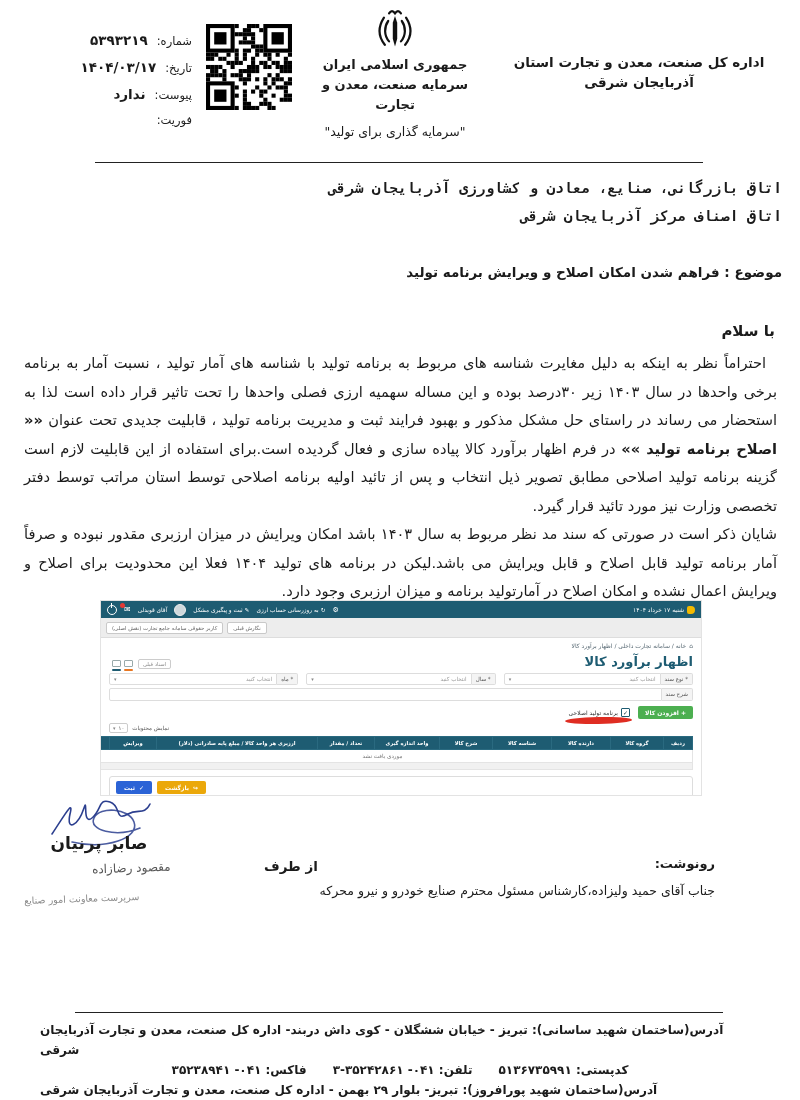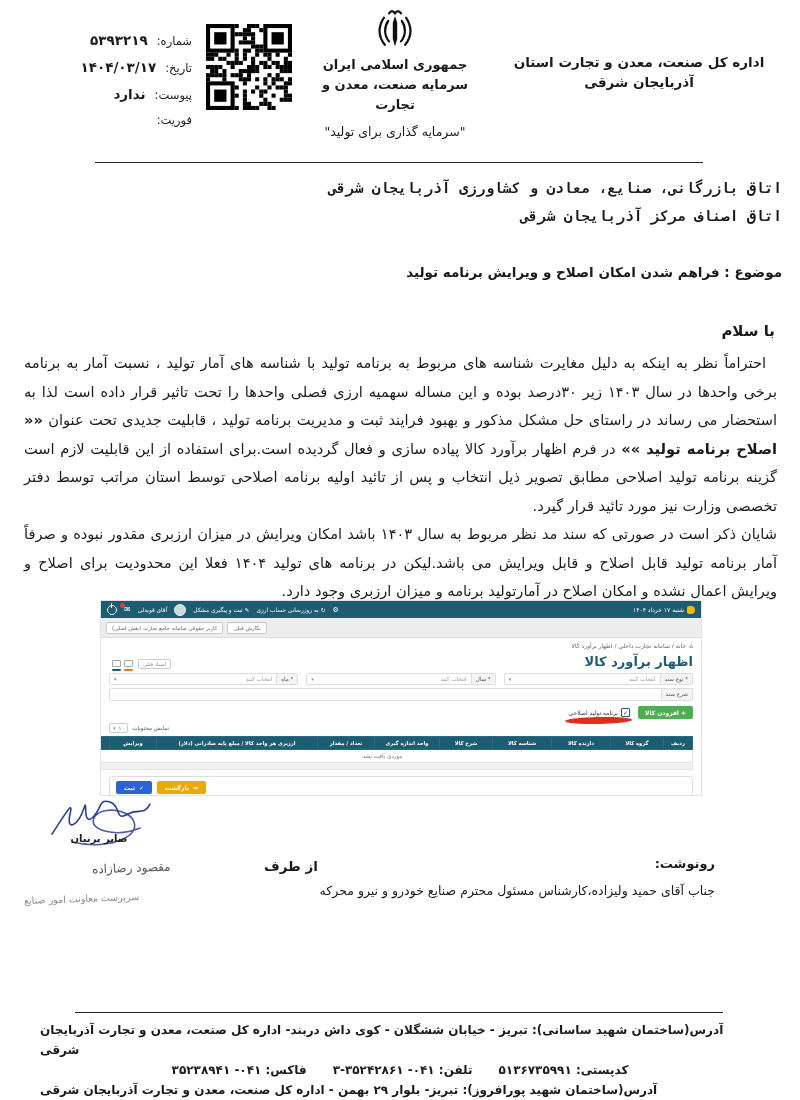--- a/index.html
+++ b/index.html
@@ -105,21 +105,21 @@
 
   .ss-footer{margin:6px 8px 0 8px;border:1px solid #ddd;border-radius:3px;padding:4px 6px;
              display:flex;gap:5px;direction:ltr;}
   .btn-blue{background:#2b63d6;color:#fff;border-radius:2px;padding:3px 8px;font-size:6px;font-weight:bold;
             display:flex;align-items:center;gap:4px;}
   .btn-yellow{background:#eba80a;color:#fff;border-radius:2px;padding:3px 8px;font-size:6px;font-weight:bold;
             display:flex;align-items:center;gap:4px;}
 
   
   .sig-svg{left:44px;top:788px;}
-  .signer{left:34px;top:833px;width:130px;text-align:center;font-size:10px;font-weight:bold;}
+  .signer{left:34px;top:833px;width:130px;text-align:center;font-size:17px;font-weight:bold;}
   .onbehalf{left:232px;top:858px;font-size:13.5px;font-weight:bold;margin-left:32px;}
   .deputy{left:92px;top:861px;font-size:12px;color:#555;letter-spacing:2px;transform:rotate(-2deg);}
   .deputy-title{left:24px;top:893px;font-size:9.5px;color:#888;letter-spacing:1px;transform:rotate(-2deg);}
 
   
   .cc{right:85px;top:856px;text-align:right;}
   .cc-title{font-size:13px;font-weight:bold;margin-bottom:6px;}
   .cc-item{font-size:12.5px;line-height:28px;}
 
   

